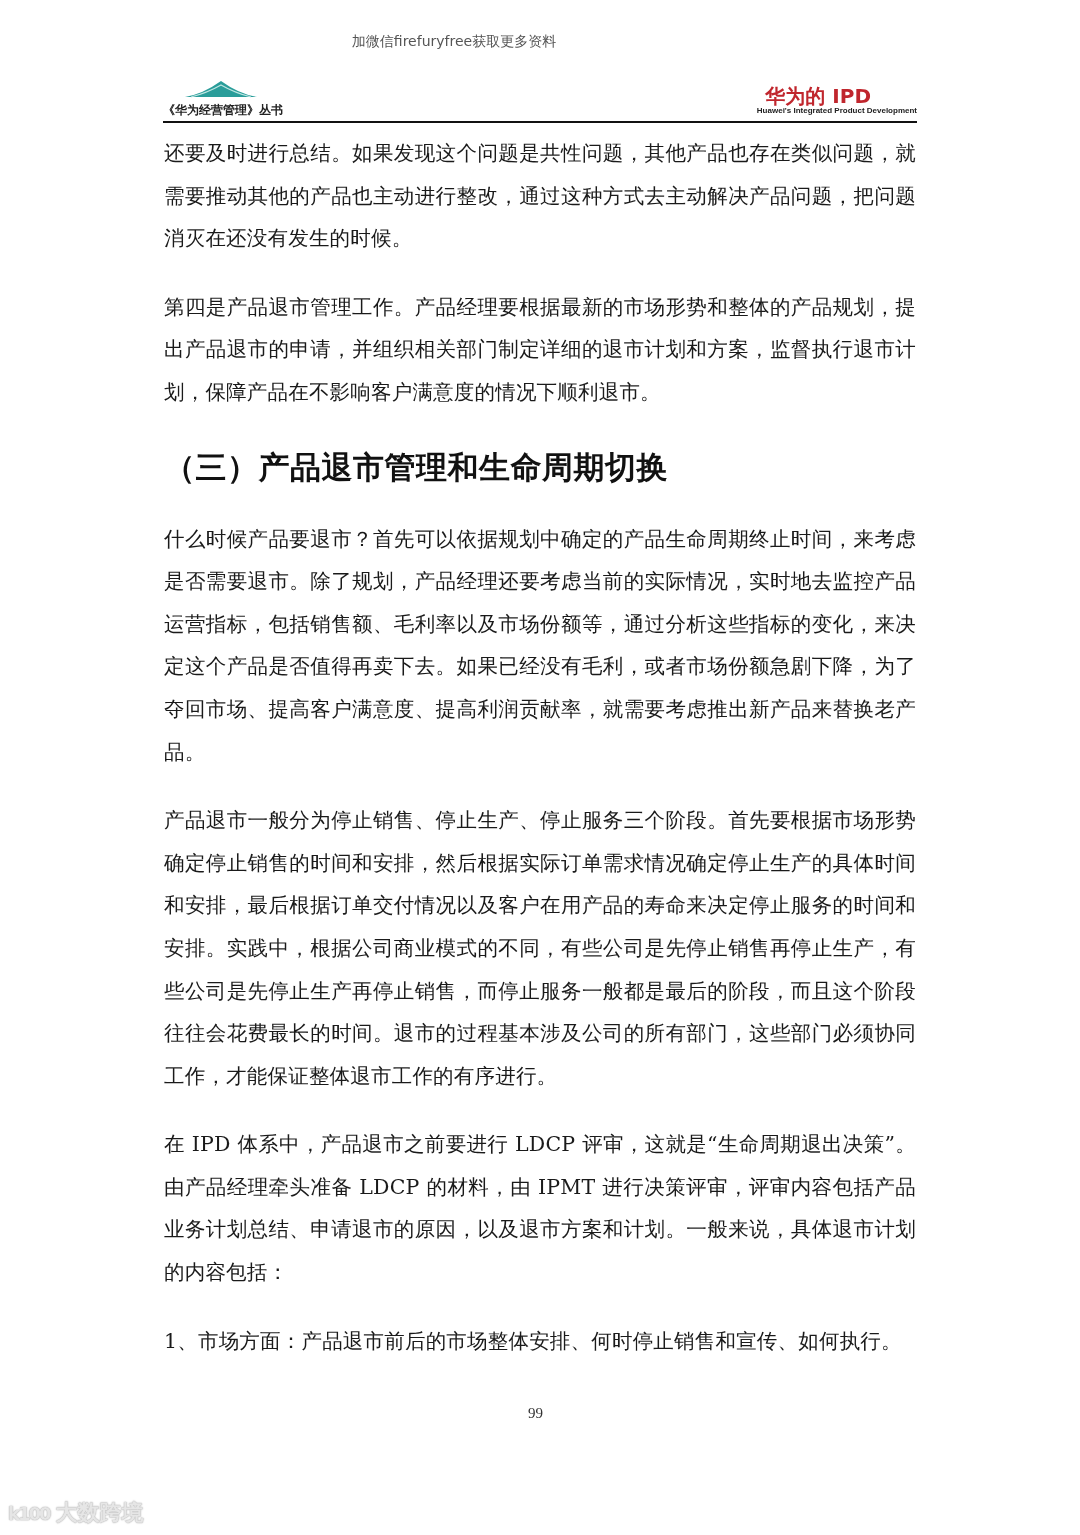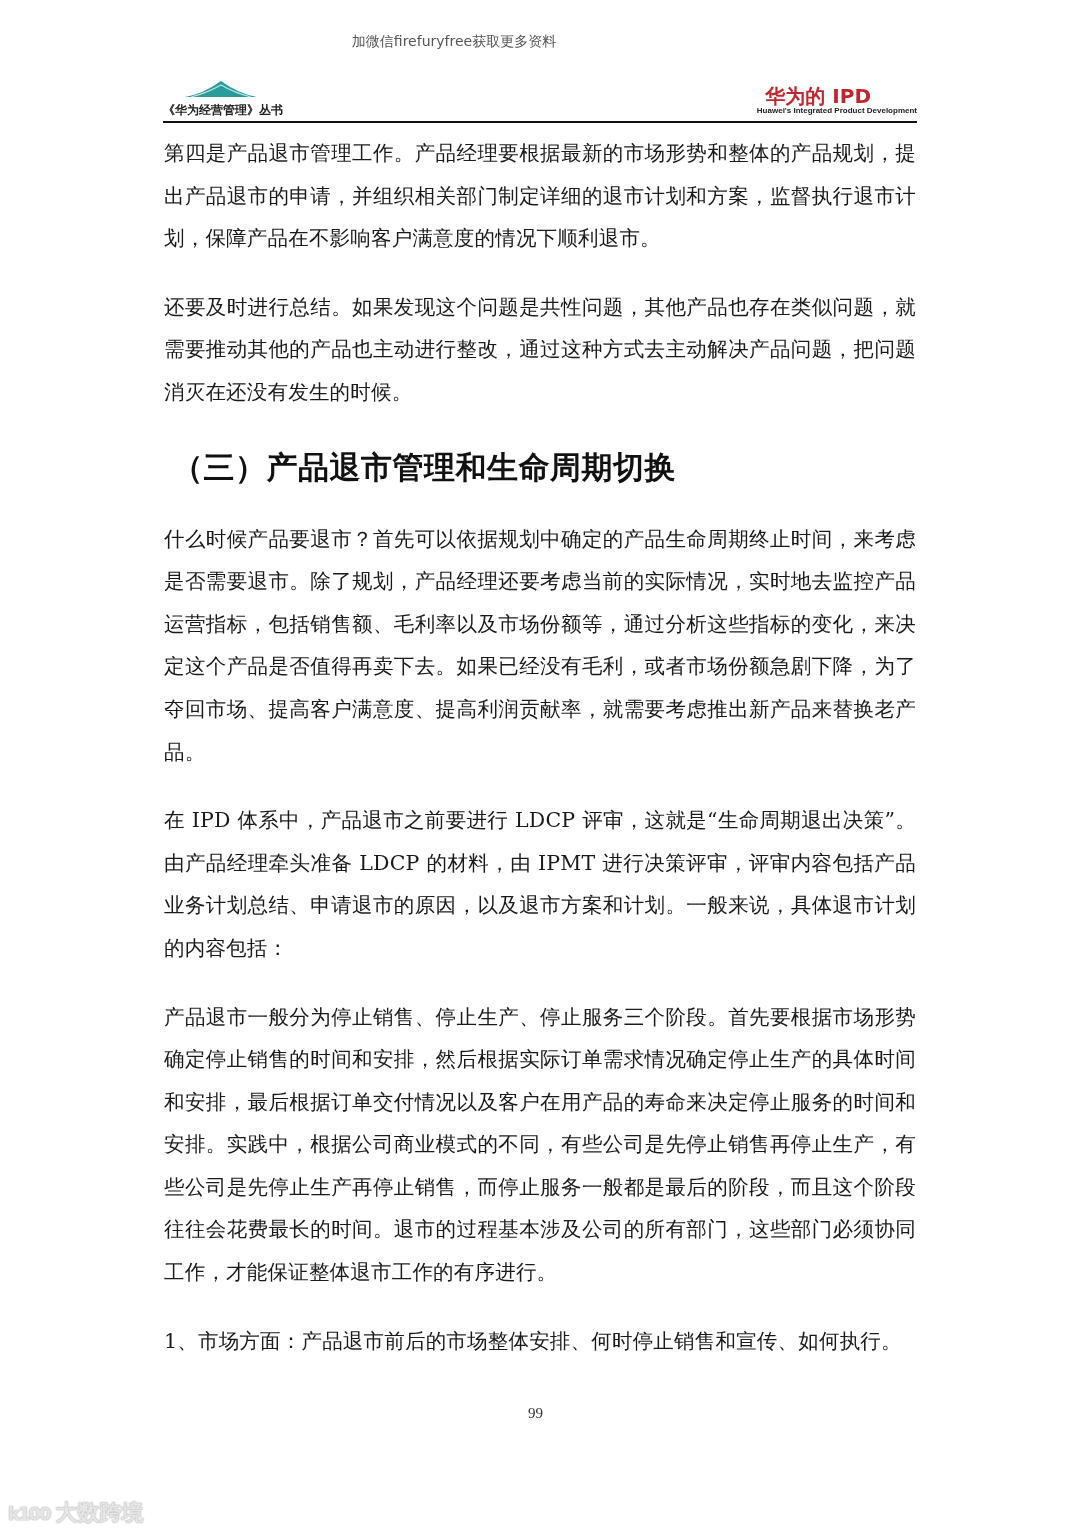--- a/index.html
+++ b/index.html
@@ -87,21 +87,21 @@
       margin: 0;
       font-size: 20.5px;
       line-height: 42.6px;
       text-align: justify;
       text-align-last: left;
       letter-spacing: 0.2px;
       color: #1a1a1a;
     }
     .para + .para { margin-top: 26px; }
     .section-heading {
-      margin: 26px 0 24px 8px;
+      margin: 26px 0 24px 0;
       font-size: 31px;
       font-weight: bold;
       font-family: "DejaVu Sans", sans-serif;
       line-height: 54px;
       color: #111;
       letter-spacing: 0.5px;
     }
     .page-number {
       position: absolute;
       top: 1405px;
@@ -142,26 +142,26 @@
   </svg>
   <div class="series-title">《华为经营管理》丛书</div>
   <div class="brand">
     <div class="brand-title">华为的 IPD</div>
     <div class="brand-sub">Huawei's Integrated Product Development</div>
   </div>
 </div>
 <div class="header-rule"></div>
 
 <div class="content">
+  <p class="para">还要及时进行总结。如果发现这个问题是共性问题，其他产品也存在类似问题，就需要推动其他的产品也主动进行整改，通过这种方式去主动解决产品问题，把问题消灭在还没有发生的时候。</p>
   <p class="para">第四是产品退市管理工作。产品经理要根据最新的市场形势和整体的产品规划，提出产品退市的申请，并组织相关部门制定详细的退市计划和方案，监督执行退市计划，保障产品在不影响客户满意度的情况下顺利退市。</p>
-  <p class="para">还要及时进行总结。如果发现这个问题是共性问题，其他产品也存在类似问题，就需要推动其他的产品也主动进行整改，通过这种方式去主动解决产品问题，把问题消灭在还没有发生的时候。</p>
   <h2 class="section-heading">（三）产品退市管理和生命周期切换</h2>
   <p class="para">什么时候产品要退市？首先可以依据规划中确定的产品生命周期终止时间，来考虑是否需要退市。除了规划，产品经理还要考虑当前的实际情况，实时地去监控产品运营指标，包括销售额、毛利率以及市场份额等，通过分析这些指标的变化，来决定这个产品是否值得再卖下去。如果已经没有毛利，或者市场份额急剧下降，为了夺回市场、提高客户满意度、提高利润贡献率，就需要考虑推出新产品来替换老产品。</p>
+  <p class="para">产品退市一般分为停止销售、停止生产、停止服务三个阶段。首先要根据市场形势确定停止销售的时间和安排，然后根据实际订单需求情况确定停止生产的具体时间和安排，最后根据订单交付情况以及客户在用产品的寿命来决定停止服务的时间和安排。实践中，根据公司商业模式的不同，有些公司是先停止销售再停止生产，有些公司是先停止生产再停止销售，而停止服务一般都是最后的阶段，而且这个阶段往往会花费最长的时间。退市的过程基本涉及公司的所有部门，这些部门必须协同工作，才能保证整体退市工作的有序进行。</p>
   <p class="para">在 IPD 体系中，产品退市之前要进行 LDCP 评审，这就是“生命周期退出决策”。由产品经理牵头准备 LDCP 的材料，由 IPMT 进行决策评审，评审内容包括产品业务计划总结、申请退市的原因，以及退市方案和计划。一般来说，具体退市计划的内容包括：</p>
-  <p class="para">产品退市一般分为停止销售、停止生产、停止服务三个阶段。首先要根据市场形势确定停止销售的时间和安排，然后根据实际订单需求情况确定停止生产的具体时间和安排，最后根据订单交付情况以及客户在用产品的寿命来决定停止服务的时间和安排。实践中，根据公司商业模式的不同，有些公司是先停止销售再停止生产，有些公司是先停止生产再停止销售，而停止服务一般都是最后的阶段，而且这个阶段往往会花费最长的时间。退市的过程基本涉及公司的所有部门，这些部门必须协同工作，才能保证整体退市工作的有序进行。</p>
   <p class="para">1、市场方面：产品退市前后的市场整体安排、何时停止销售和宣传、如何执行。</p>
 </div>
 
 <div class="page-number">99</div>
 
 <div class="corner-mark">
   <span class="corner-logo">k100</span>
   <span>大数跨境</span>
 </div>
 

